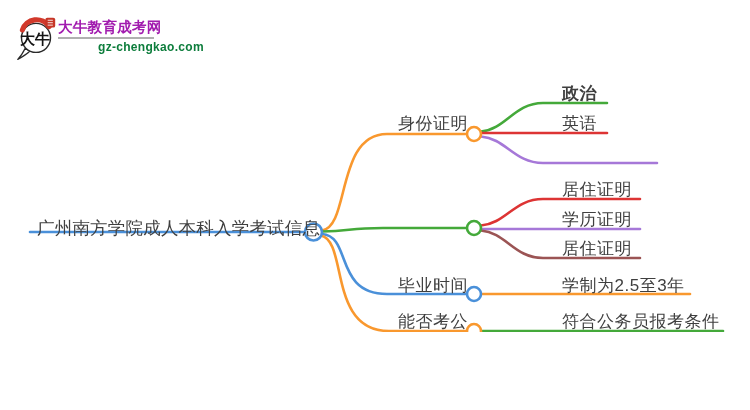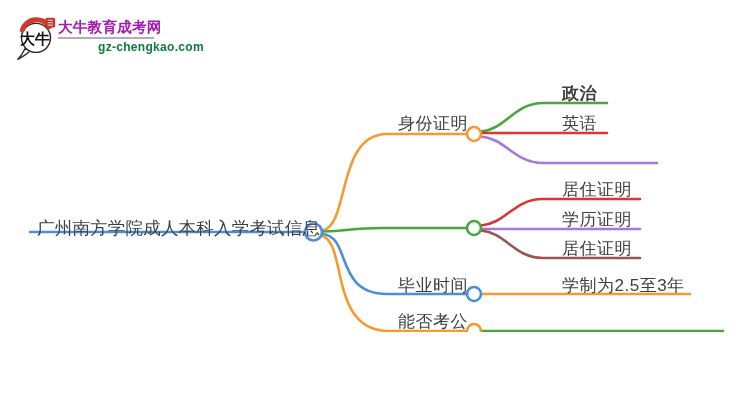--- a/index.html
+++ b/index.html
@@ -83,14 +83,15 @@
   <div class="label" style="left:562px;top:114px;">英语</div>
 
   <div class="label" style="left:562px;top:180px;">居住证明</div>
   <div class="label" style="left:562px;top:210px;">学历证明</div>
   <div class="label" style="left:562px;top:239px;">居住证明</div>
 
   <div class="label" style="left:398px;top:276px;text-align:right;">毕业时间</div>
   <div class="label" style="left:562px;top:276px;">学制为2.5至3年</div>
 
   <div class="label" style="left:398px;top:312px;">能否考公</div>
+  <div class="label" style="left:562px;top:312px;">符合公务员报考条件</div>
 
 </div>
 
 </body></html>

